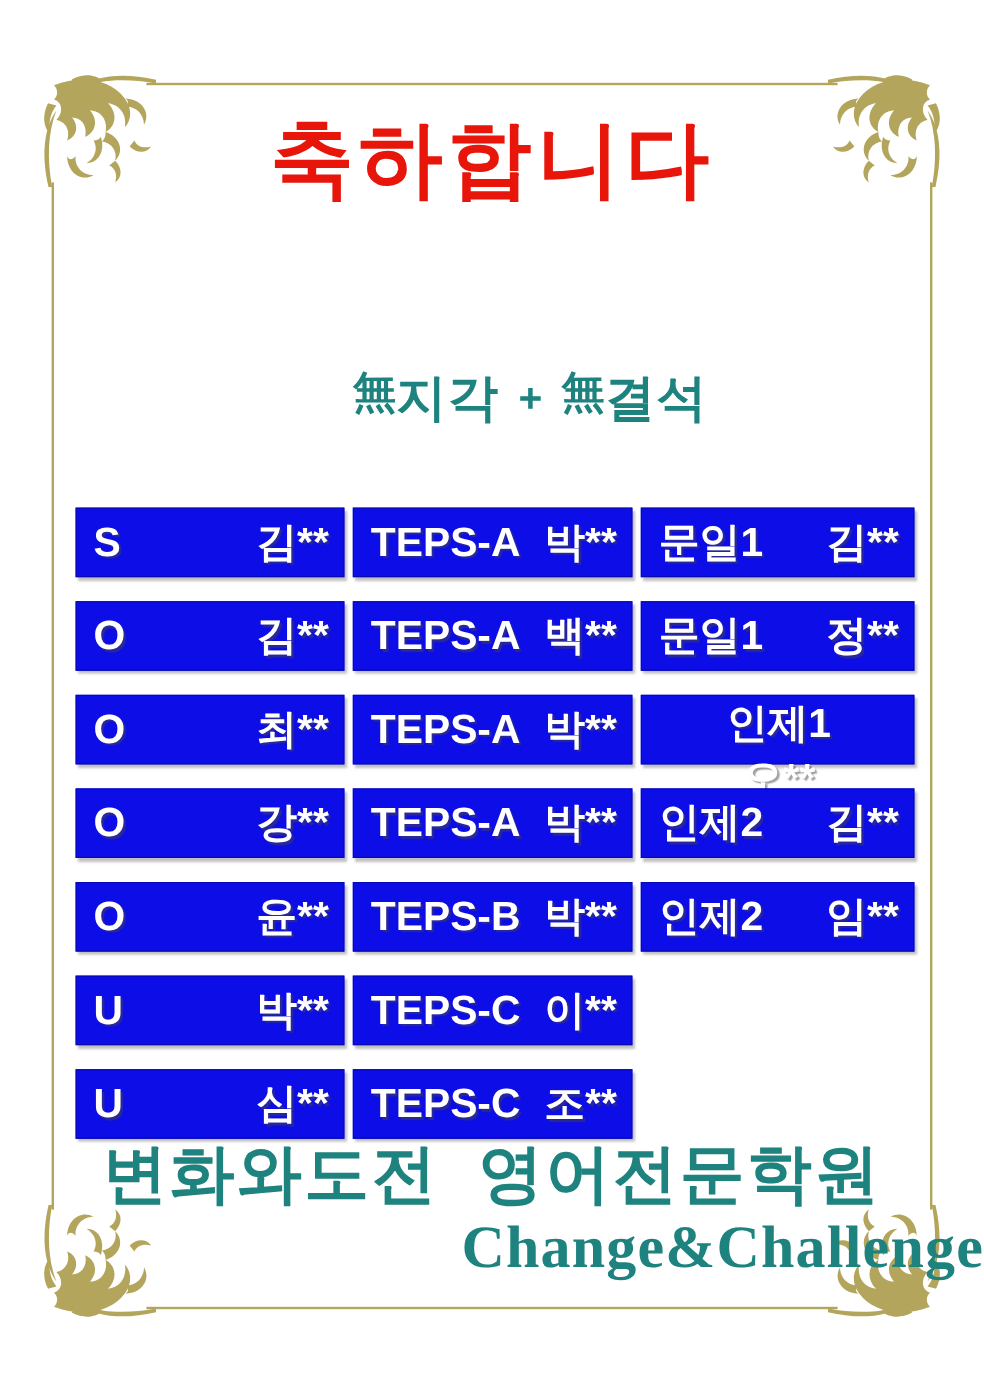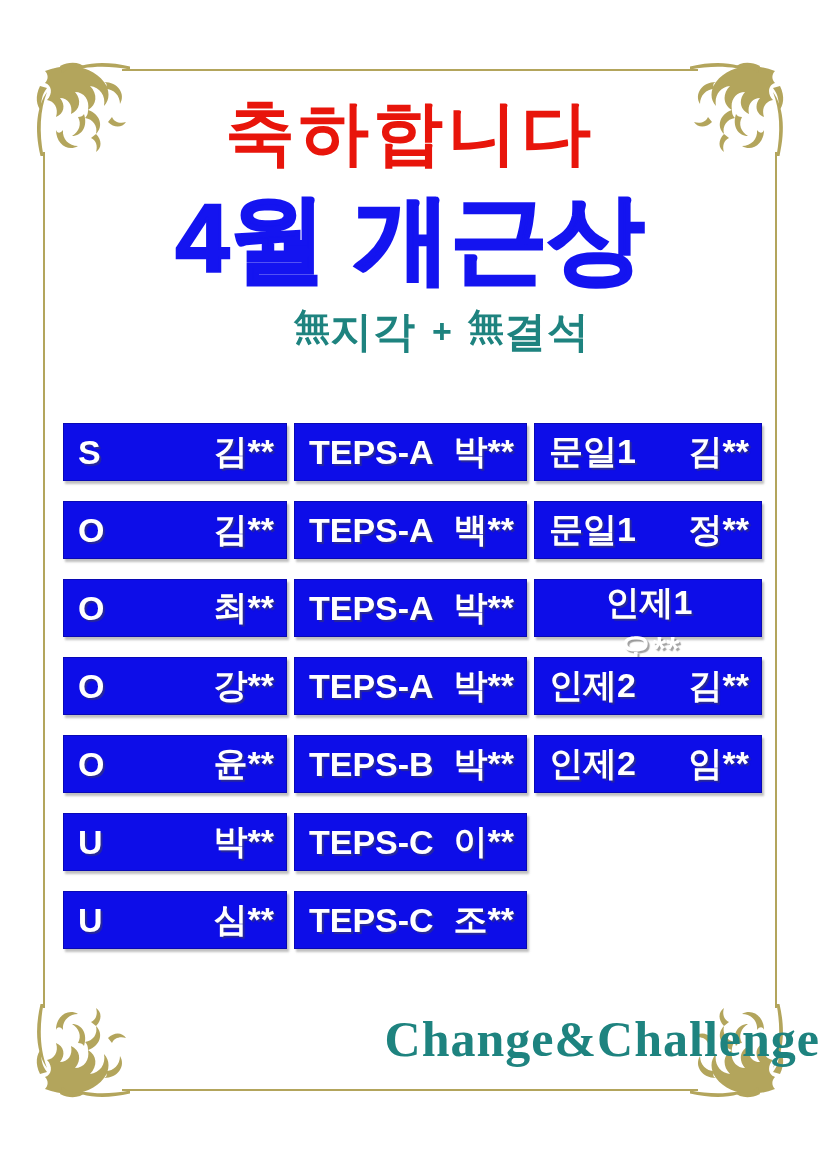--- a/index.html
+++ b/index.html
@@ -119,21 +119,20 @@
       <use href="#flourish" transform="translate(100,0) scale(-1,1)"></use>
     </svg>
   <svg class="corner corner-bl" viewBox="0 0 100 100">
       <use href="#flourish" transform="translate(0,100) scale(1,-1)"></use>
     </svg>
   <svg class="corner corner-br" viewBox="0 0 100 100">
       <use href="#flourish" transform="translate(100,100) scale(-1,-1)"></use>
     </svg>
 
   <div class="congrats">축하합니다</div>
-  <div class="award-title">4월 개근상</div>
 
   <div class="subtitle"><span class="mu">無</span><span class="word">지각</span><span class="plus">+</span><span class="mu">無</span><span class="word">결석</span></div>
 
   <div class="grid" id="winners">
       <div class="cell" style="grid-area: 1 / 1;">
         <span>S</span>
         <span>김**</span>
       </div>
       <div class="cell" style="grid-area: 1 / 2;">
         <span>TEPS-A</span>
@@ -202,15 +201,16 @@
       <div class="cell" style="grid-area: 7 / 1;">
         <span>U</span>
         <span>심**</span>
       </div>
       <div class="cell" style="grid-area: 7 / 2;">
         <span>TEPS-C</span>
         <span>조**</span>
       </div>
     </div>
 
+  <div class="academy">변화와도전 영어전문학원</div>
   <div class="slogan">Change&amp;Challenge</div>
 
 </div>
 
 </body></html>

